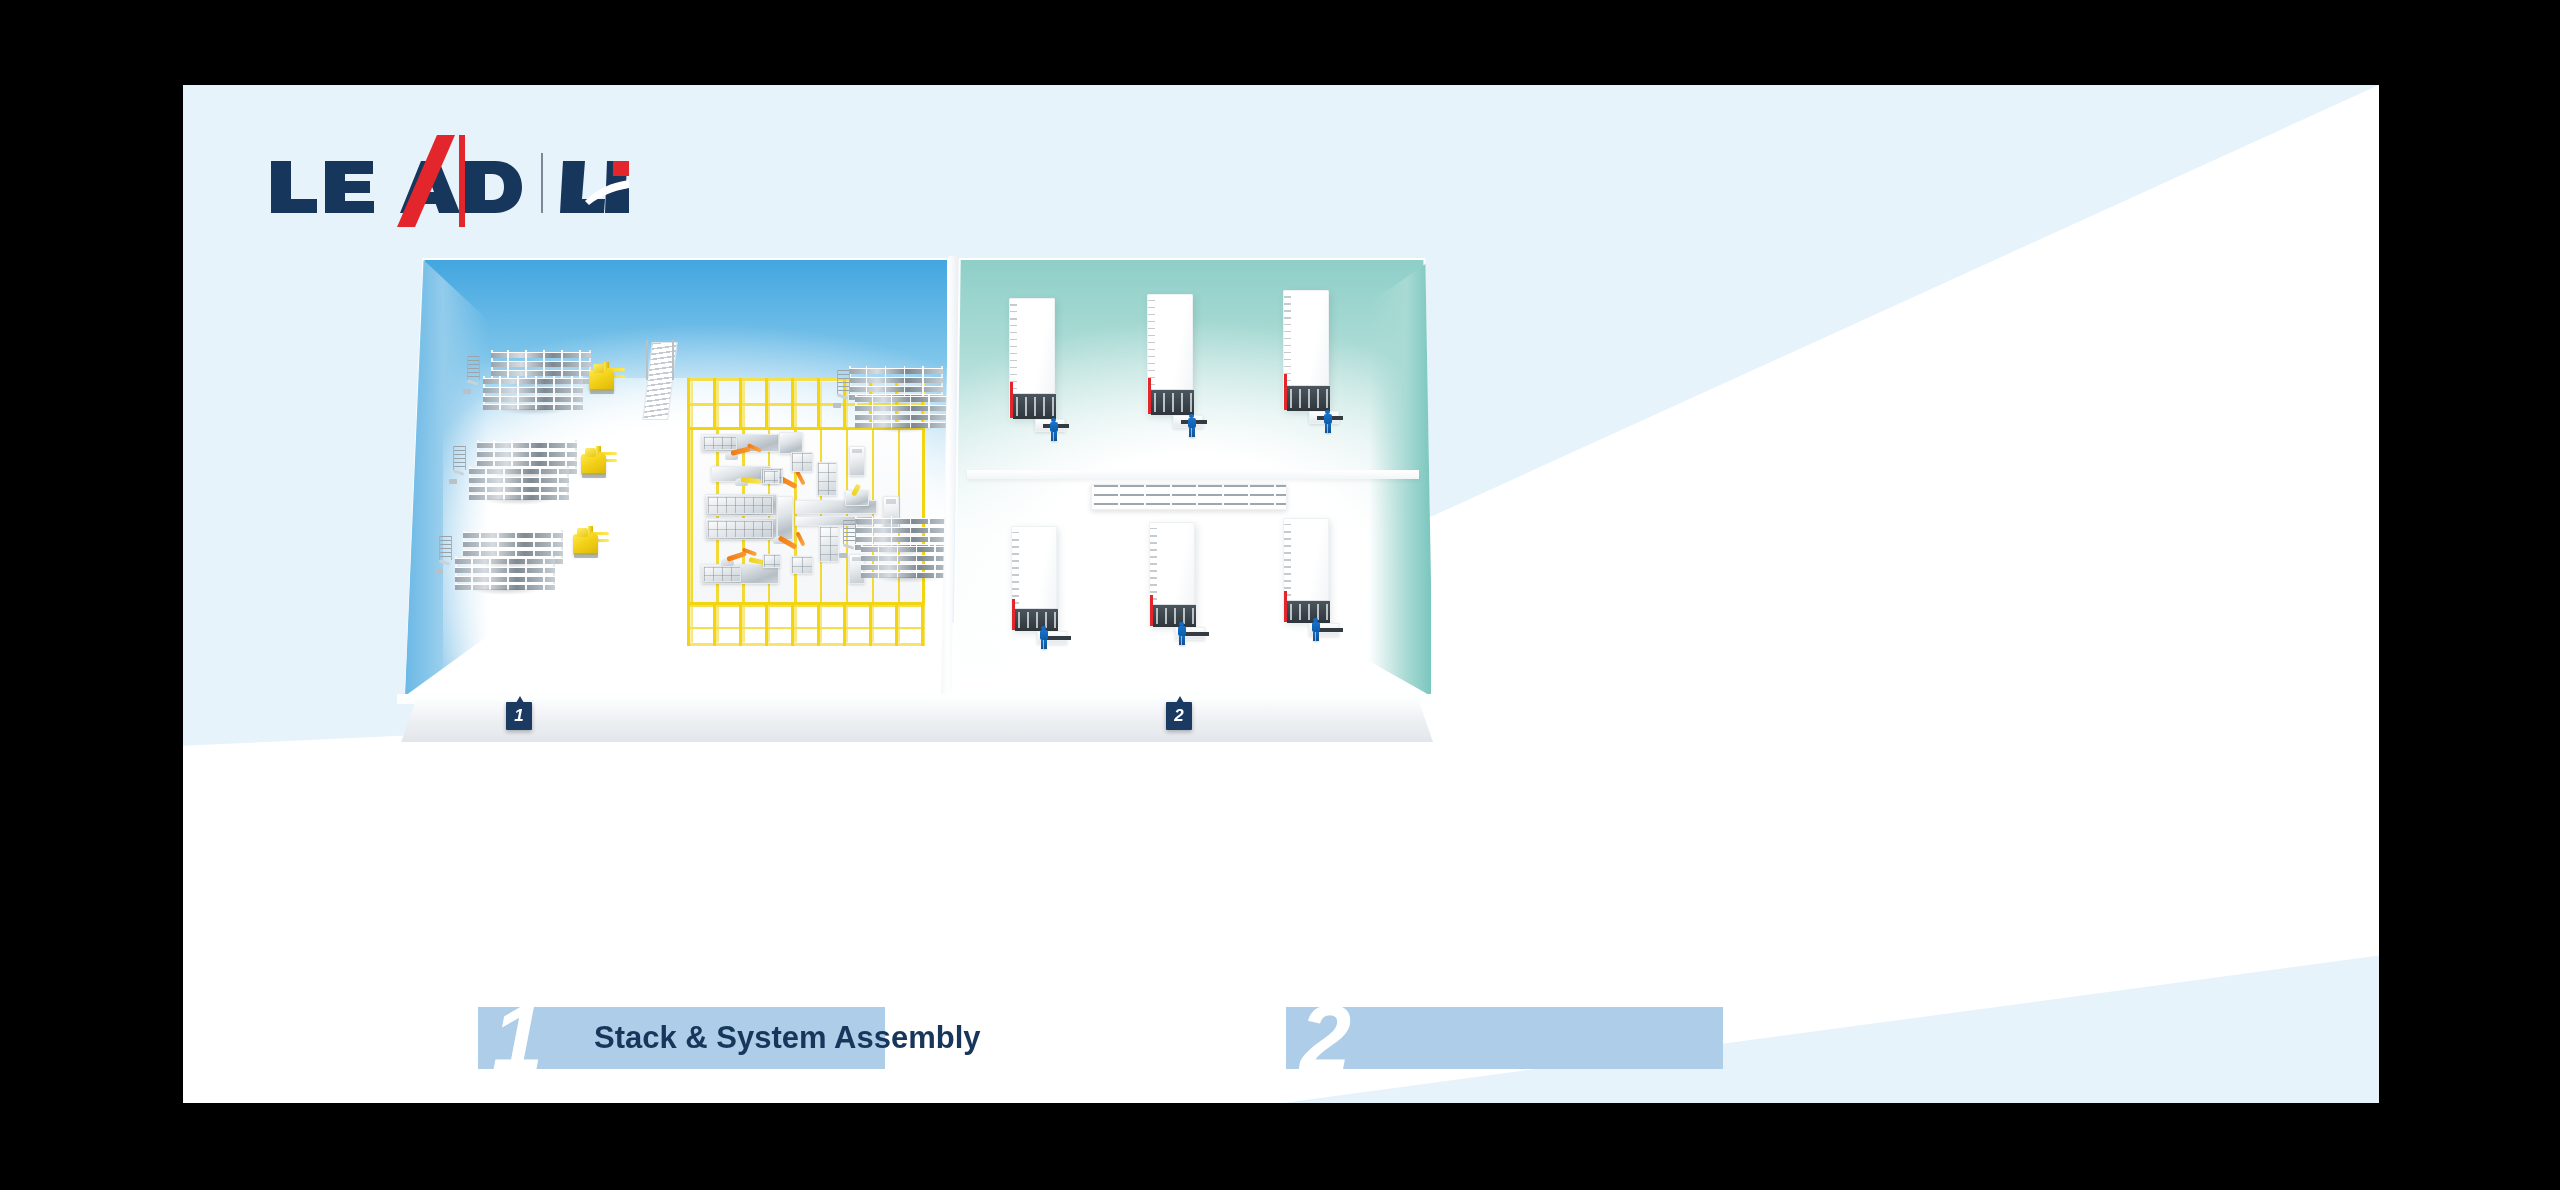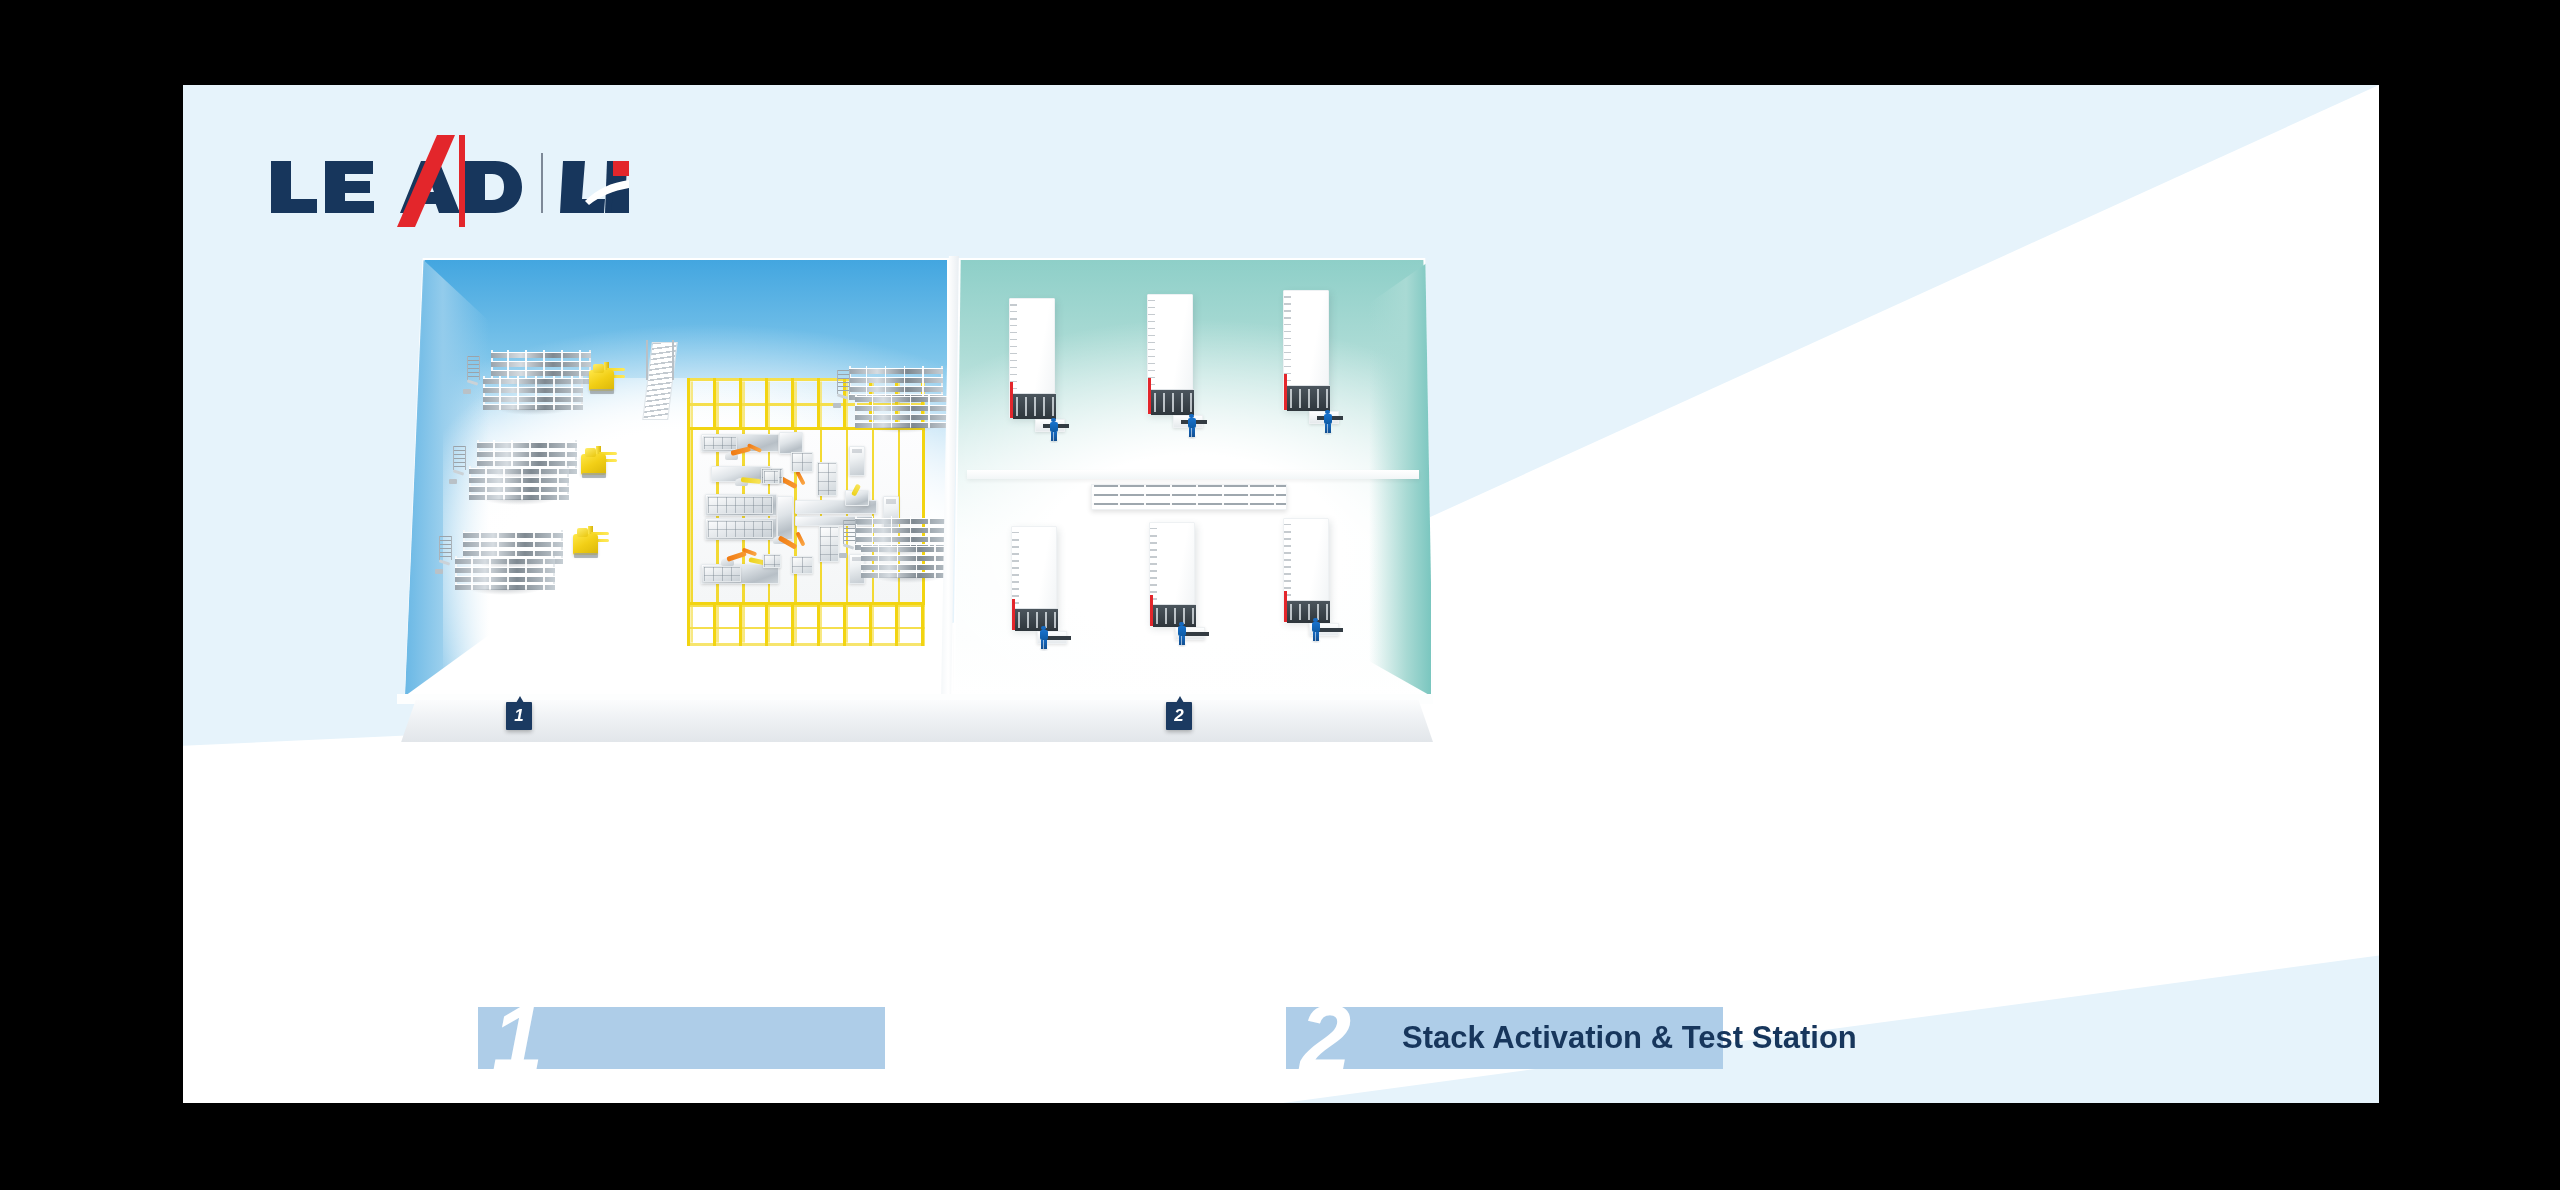--- a/index.html
+++ b/index.html
@@ -771,20 +771,20 @@
 
     <div class="plinth" id="plinth-top"></div>
     <div class="plinth" id="plinth-base"></div>
 
     <div class="marker" style="left:213px; top:492px;">1</div>
     <div class="marker" style="left:873px; top:492px;">2</div>
   </div>
 
   <div class="caption" id="caption-1">
     <span class="big-num">1</span>
+    <span class="cap-text">Stack &amp; System Assembly</span>
   </div>
 
   <div class="caption" id="caption-2">
     <span class="big-num">2</span>
-    <span class="cap-text">Stack Activation &amp; Test Station</span>
   </div>
 
 </div>
 
 </body></html>

